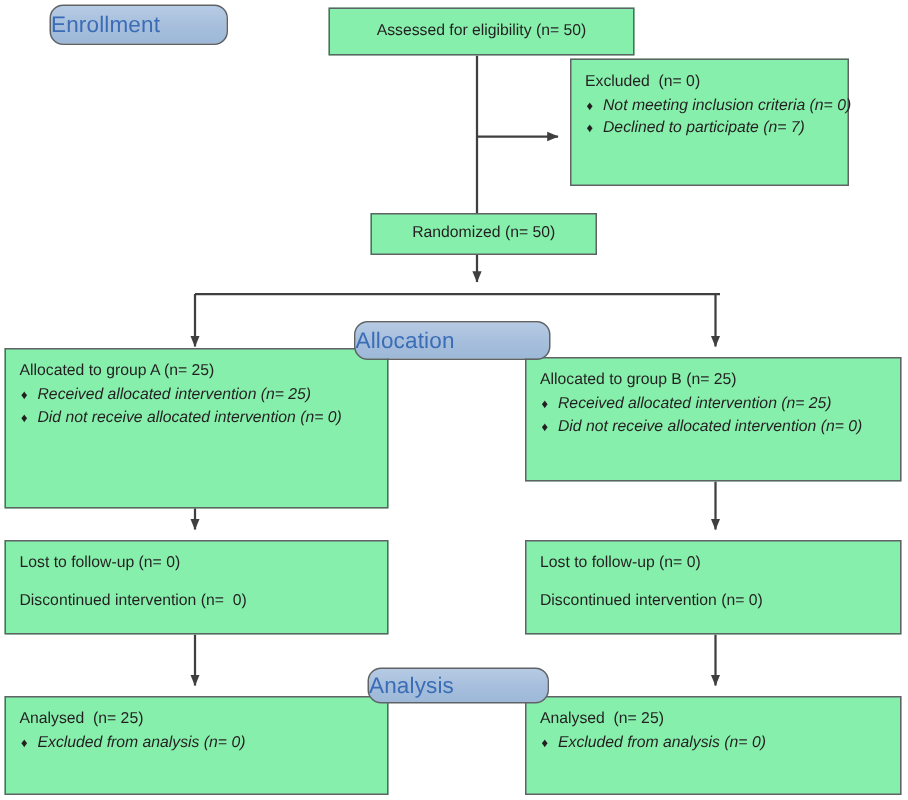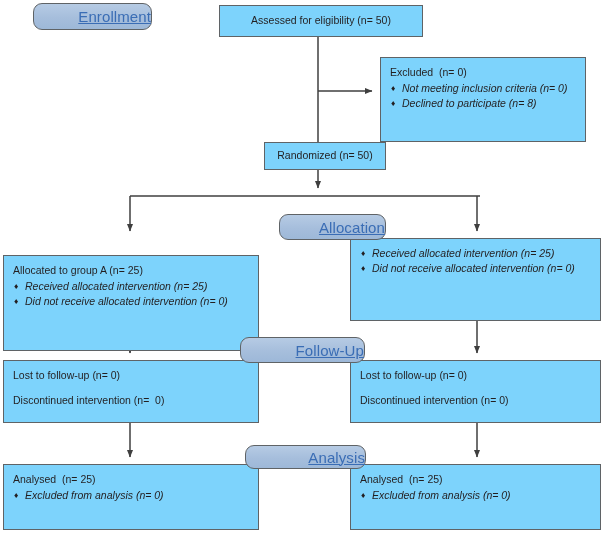--- a/index.html
+++ b/index.html
@@ -28,29 +28,28 @@
     position:absolute;
     box-sizing:border-box;
     background:linear-gradient(180deg,#b6cbe4 0%,#a6bedc 55%,#9db8d8 100%);
     border:1.3px solid #5f6366;
     border-radius:9px;
     color:#3a6db5;
     font-size:15px;
     letter-spacing:.1px;
     display:flex;
     align-items:center;
-    justify-content:flex-end;
+    justify-content:flex-start;
     z-index:5;
-    text-decoration:underline;
   }
   
   .box{
     position:absolute;
     box-sizing:border-box;
-    background:#7dd3fc;
+    background:#86efac;
     border:1.2px solid #5f6366;
     z-index:3;
   }
   .box .inner{
     padding:7px 9px 0 9px;
   }
   .box p{
     margin:0 0 1px 0;
     font-size:10.5px;
     line-height:15px;
@@ -76,36 +75,36 @@
     left:1px;
     top:-0.5px;
     font-size:8.5px;
     color:#231f20;
   }
   
   #box-assessed{ left:219px; top:5px;  width:204px; height:32px; }
   #box-assessed .inner{ padding:0; height:100%; display:flex; align-items:center; justify-content:center;}
   #box-assessed p{ text-align:center; }
 
-  #box-excluded{ left:380px; top:57px; width:206px; height:85px; }
-
-  #box-randomized{ left:264px; top:142px; width:122px; height:28px; }
+  #box-excluded{ left:380px; top:39px; width:186px; height:85px; }
+
+  #box-randomized{ left:247px; top:142px; width:151px; height:28px; }
   #box-randomized .inner{ padding:0; height:100%; display:flex; align-items:center; justify-content:center;}
 
-  #box-alloc-a{ left:3px;   top:255px; width:256px; height:96px; }
+  #box-alloc-a{ left:3px;   top:232px; width:256px; height:107px; }
   #box-alloc-b{ left:350px; top:238px; width:251px; height:83px; }
 
   #box-follow-a{ left:3px;   top:360px; width:256px; height:63px; }
   #box-follow-b{ left:350px; top:360px; width:251px; height:63px; }
 
   #box-analysis-a{ left:3px;   top:464px; width:256px; height:66px; }
   #box-analysis-b{ left:350px; top:464px; width:251px; height:66px; }
 
   #pill-enrollment{ left:33px;  top:3px;   width:119px; height:27px; }
-  #pill-allocation{ left:236px; top:214px; width:107px; height:26px;margin-left:43px; }
+  #pill-allocation{ left:236px; top:214px; width:131px; height:26px; }
   #pill-followup{   left:240px; top:337px; width:125px; height:26px; }
   #pill-analysis{   left:245px; top:445px; width:121px; height:24px; }
 </style>
 </head>
 <body>
 
 <div id="diagram">
 
   <svg id="lines" viewBox="0 0 605 533" width="605" height="533" aria-hidden="true">
     <defs>
@@ -130,39 +129,36 @@
       <path d="M477,423 L477,457" marker-end="url(#arrow)"></path>
     </g>
   </svg>
 
   <div class="pill" id="pill-enrollment">
     <span>Enrollment</span>
   </div>
   <div class="pill" id="pill-allocation">
     <span>Allocation</span>
   </div>
-  <div class="pill" id="pill-followup">
-    <span>Follow-Up</span>
-  </div>
   <div class="pill" id="pill-analysis">
     <span>Analysis</span>
   </div>
 
   <div class="box" id="box-assessed">
     <div class="inner">
       <p>Assessed for eligibility (n= 50)</p>
     </div>
   </div>
 
   <div class="box" id="box-excluded">
     <div class="inner">
       <p>Excluded  (n= 0)</p>
       <ul class="bullets">
         <li>Not meeting inclusion criteria (n= 0)</li>
-        <li>Declined to participate (n= 8)</li>
+        <li>Declined to participate (n= 7)</li>
       </ul>
     </div>
   </div>
 
   <div class="box" id="box-randomized">
     <div class="inner">
       <p>Randomized (n= 50)</p>
     </div>
   </div>
 
@@ -171,20 +167,21 @@
       <p>Allocated to group A (n= 25)</p>
       <ul class="bullets">
         <li>Received allocated intervention (n= 25)</li>
         <li>Did not receive allocated intervention (n= 0)</li>
       </ul>
     </div>
   </div>
 
   <div class="box" id="box-alloc-b">
     <div class="inner">
+      <p>Allocated to group B (n= 25)</p>
       <ul class="bullets">
         <li>Received allocated intervention (n= 25)</li>
         <li>Did not receive allocated intervention (n= 0)</li>
       </ul>
     </div>
   </div>
 
   <div class="box" id="box-follow-a">
     <div class="inner">
       <p class="gap">Lost to follow-up (n= 0)</p>

